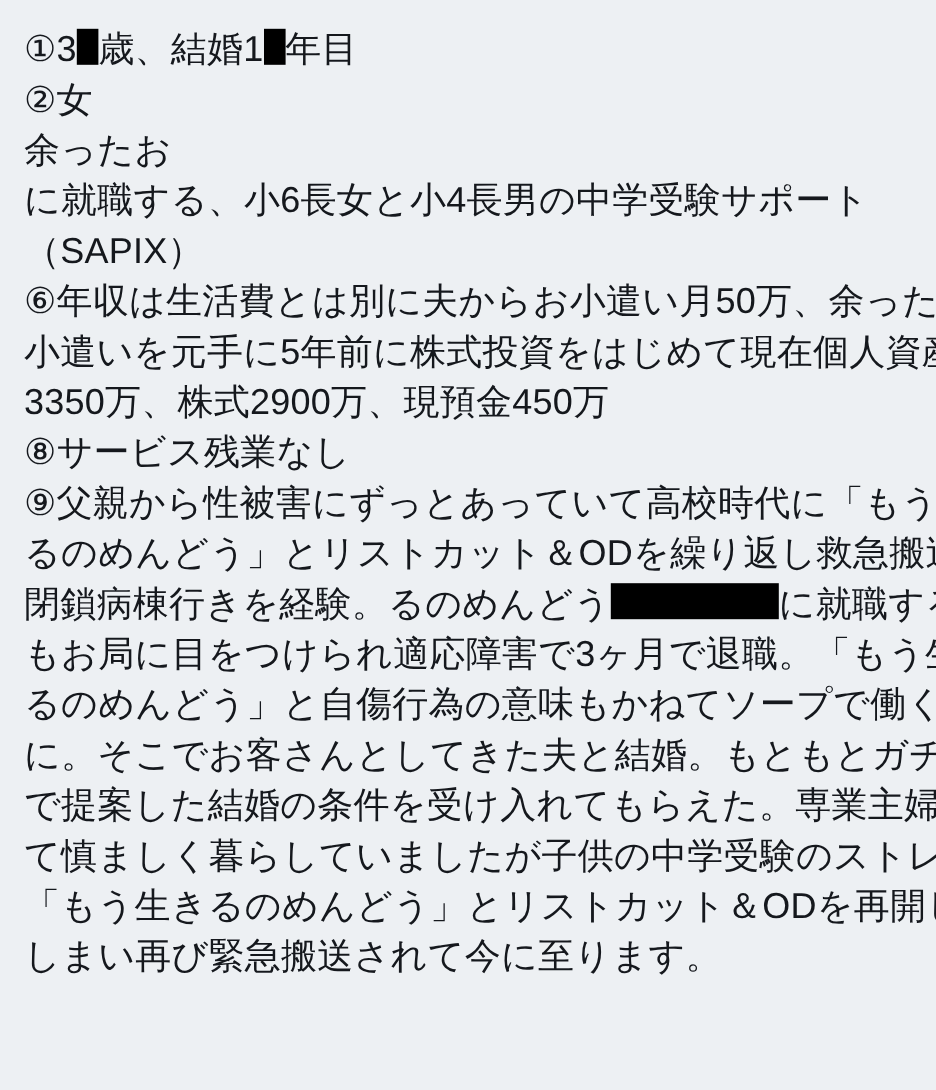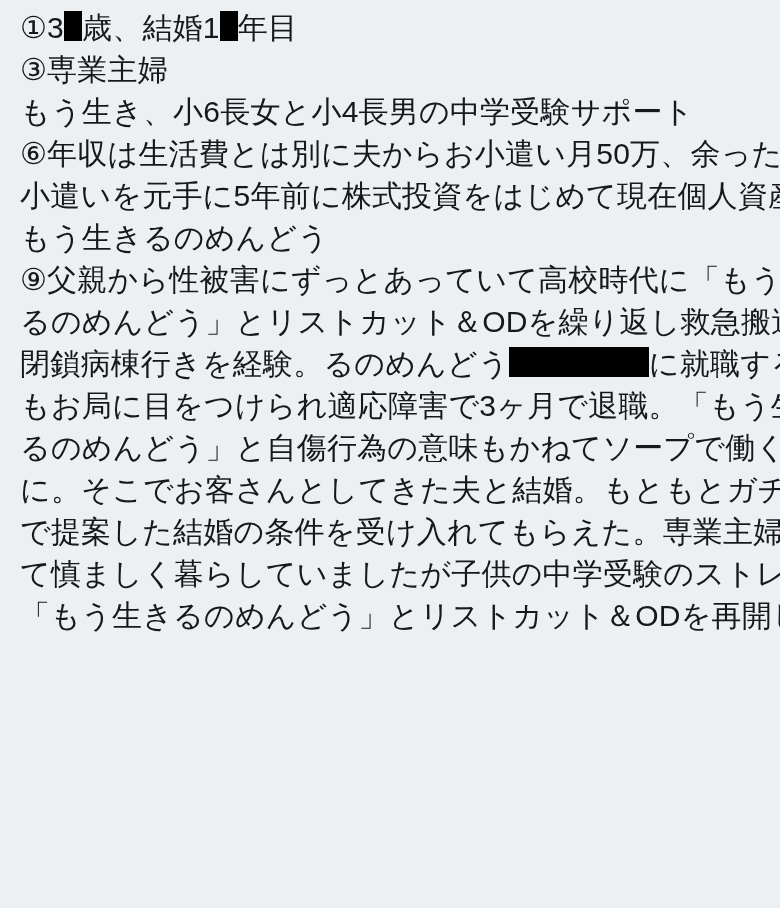--- a/index.html
+++ b/index.html
@@ -7,21 +7,21 @@
     padding: 0;
   }
   body {
     width: 780px;
     height: 908px;
     overflow: hidden;
     background: #edf0f3;
     font-family: "Liberation Sans", "DejaVu Sans", sans-serif;
   }
   .post-text {
-    padding: 7px 10px 0 20px;
+    padding: 21px 10px 0 20px;
     font-size: 30px;
     line-height: 42px;
     color: #15181d;
     letter-spacing: 0.2px;
   }
   .line {
     white-space: nowrap;
     height: 42px;
   }
   .redact {
@@ -35,27 +35,31 @@
   }
   .redact.wide {
     width: 140px;
   }
 </style>
 </head>
 <body style="background: rgb(237, 240, 243);">
 
 <div class="post-text" style="color: rgb(21, 24, 29);">
     <div class="line"><span>①3</span><span class="redact digit" style="background: rgb(0, 0, 0);"></span><span>歳、結婚1</span><span class="redact digit" style="background: rgb(0, 0, 0);"></span><span>年目</span></div>
-    <div class="line"><span>③専業主婦</span></div>
-    <div class="line"><span>もう生き、小6長女と小4長男の中学受験サポート</span></div>
+    <div class="line"><span>②女</span></div>
+    <div class="line"><span>余ったお</span></div>
+    <div class="line"><span>に就職する、小6長女と小4長男の中学受験サポート</span></div>
+    <div class="line"><span>（SAPIX）</span></div>
     <div class="line"><span>⑥年収は生活費とは別に夫からお小遣い月50万、余ったお</span></div>
     <div class="line"><span>小遣いを元手に5年前に株式投資をはじめて現在個人資産</span></div>
-    <div class="line"><span>もう生きるのめんどう</span></div>
+    <div class="line"><span>3350万、株式2900万、現預金450万</span></div>
+    <div class="line"><span>⑧サービス残業なし</span></div>
     <div class="line"><span>⑨父親から性被害にずっとあっていて高校時代に「もう生き</span></div>
     <div class="line"><span>るのめんどう」とリストカット＆ODを繰り返し救急搬送→</span></div>
     <div class="line"><span>閉鎖病棟行きを経験。るのめんどう</span><span class="redact wide" style="background: rgb(0, 0, 0);"></span><span>に就職する</span></div>
     <div class="line"><span>もお局に目をつけられ適応障害で3ヶ月で退職。「もう生き</span></div>
     <div class="line"><span>るのめんどう」と自傷行為の意味もかねてソープで働くこと</span></div>
     <div class="line"><span>に。そこでお客さんとしてきた夫と結婚。もともとガチ恋客</span></div>
     <div class="line"><span>で提案した結婚の条件を受け入れてもらえた。専業主婦とし</span></div>
     <div class="line"><span>て慎ましく暮らしていましたが子供の中学受験のストレスで</span></div>
     <div class="line"><span>「もう生きるのめんどう」とリストカット＆ODを再開して</span></div>
+    <div class="line"><span>しまい再び緊急搬送されて今に至ります。</span></div>
   </div>
 
 </body></html>

